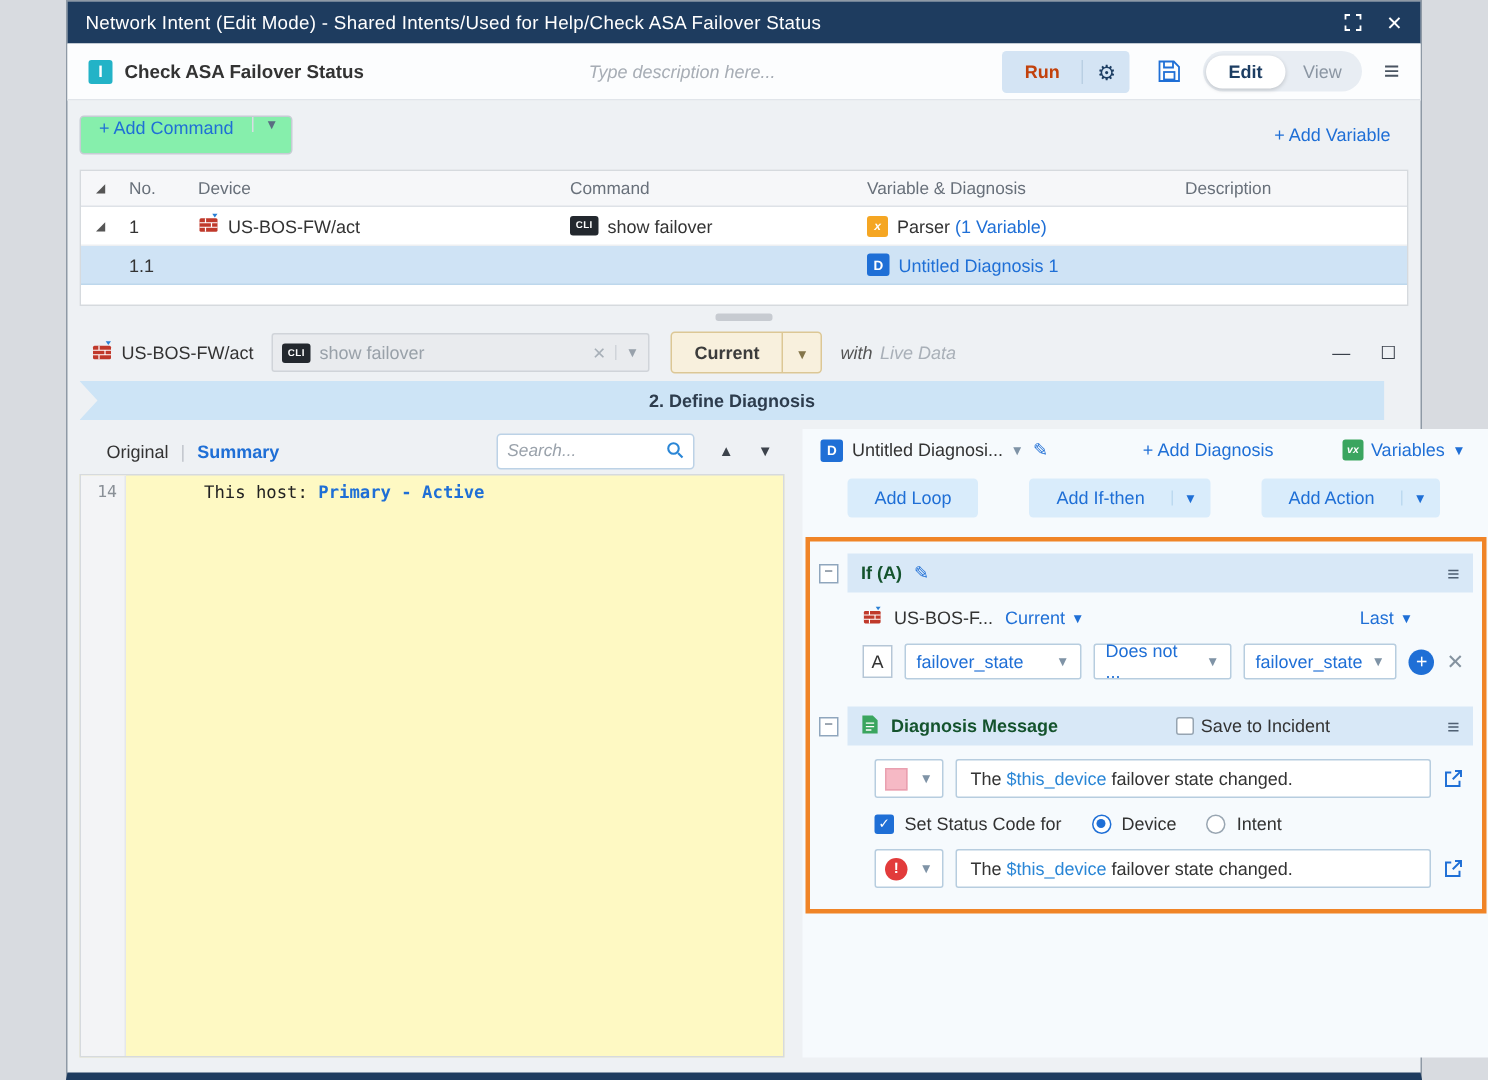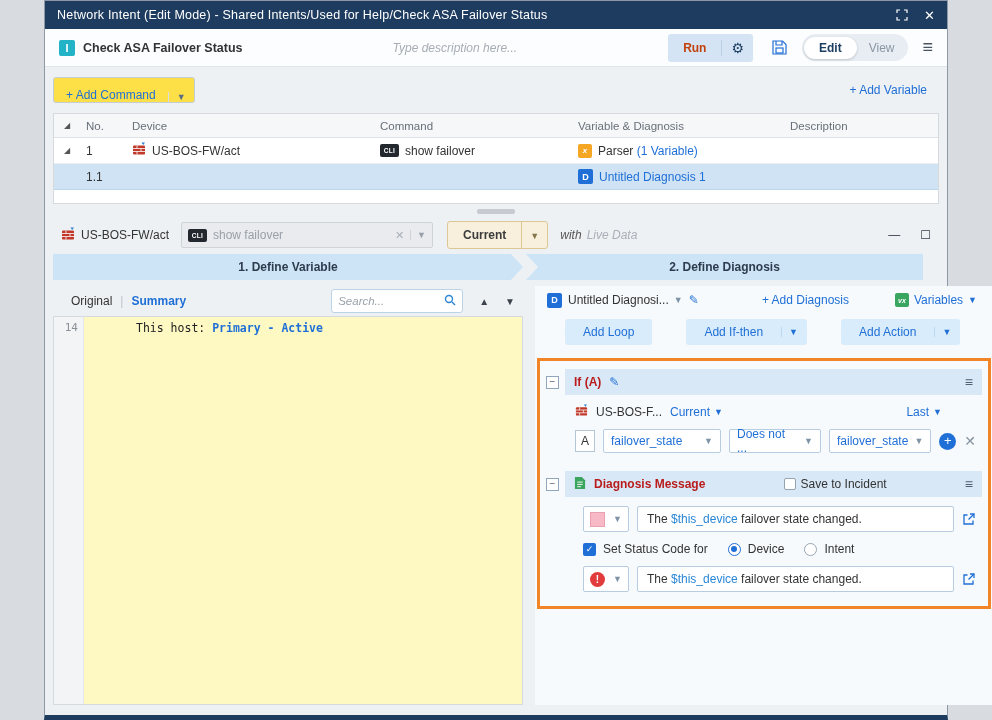--- a/index.html
+++ b/index.html
@@ -26,21 +26,21 @@
   .run-btn { padding:0 15px; font-weight:bold; color:#c2410c; cursor:pointer; }
   .run-gear { padding:0 9px; border-left:1px solid #b9cfe3; color:#1d3e63; font-size:14px; cursor:pointer; }
   .save-btn { margin:0 14px 0 18px; display:flex; cursor:pointer; }
   .toggle { background:#e8edf3; border-radius:14px; height:27px; display:flex; align-items:center; padding:2px; }
   .toggle .on { background:#fff; border-radius:12px; padding:4px 15px; color:#1d3e63; font-weight:bold; box-shadow:0 1px 3px rgba(0,0,0,.18); cursor:pointer; }
   .toggle .off { padding:4px 12px; color:#8b96a3; cursor:pointer; }
   .menu-btn { font-size:18px; color:#4a5562; margin-left:14px; cursor:pointer; }
   
   .upper { padding:8px 8px 0 8px; }
   .cmd-toolbar { display:flex; align-items:center; height:30px; margin-bottom:8px; }
-  .add-cmd { display:flex; align-items:flex-end; background:#fde047; border:1px solid #c6ccd4; border-radius:3px; height:26px; color:#1f6fd6; cursor:pointer; }
+  .add-cmd { display:flex; align-items:flex-start; background:#86efac; border:1px solid #c6ccd4; border-radius:3px; height:26px; color:#1f6fd6; cursor:pointer; }
   .add-cmd .lbl { padding:0 12px; }
   .add-cmd .chev { padding:0 8px; border-left:1px solid #d8dde3; color:#5a6d82; font-size:9px; }
   .add-var { margin-left:auto; color:#1f6fd6; cursor:pointer; padding-right:12px; }
   .table-panel { background:#fff; border:1px solid #d6dade; }
   .trow { display:flex; align-items:center; height:26px; border-bottom:1px solid #edeff2; }
   .trow.header { height:24px; background:#f6f7f9; color:#68707a; border-bottom:1px solid #dee2e7; font-size:11.5px; }
   .c-exp { flex:0 0 26px; text-align:center; color:#555; font-size:8px; cursor:pointer; }
   .c-no { flex:0 0 52px; padding-left:6px; }
   .c-dev { flex:0 0 248px; display:flex; align-items:center; gap:6px; }
   .c-cmd { flex:0 0 198px; display:flex; align-items:center; gap:6px; }
@@ -101,21 +101,21 @@
   .blue-btn .lbl { padding:0 18px; }
   .blue-btn .chev { padding:0 9px 0 7px; border-left:1px solid #bcd9f0; font-size:9px; }
   .chev-sm { color:#7f93a6; font-size:9px; }
   .chev-blue { color:#1f6fd6; font-size:9px; }
   
   .orange-region { margin:8px 2px 0 2px; border:3px solid #f08427; padding:8px 6px 10px 6px; display:flex; flex-direction:column; gap:14px; }
   .block-row { display:flex; gap:6px; }
   .collapse-box { flex:0 0 13px; height:13px; border:1px solid #8fa6bd; background:#fff; color:#4f6073; font-size:10px; line-height:10px; text-align:center; margin-top:7px; cursor:pointer; }
   .block { flex:1; min-width:0; }
   .block-header { height:26px; background:#d8e8f7; display:flex; align-items:center; padding:0 9px; gap:8px; }
-  .block-title { font-weight:bold; color:#b91c1c; }
+  .block-title { font-weight:bold; color:#14532d; }
   .burger { margin-left:auto; color:#4f6073; font-size:14px; cursor:pointer; }
   .block-body { padding:9px 4px 4px 10px; }
   .ifc-row1 { display:flex; align-items:center; gap:8px; }
   .blue-dd { color:#1f6fd6; display:flex; align-items:center; gap:4px; cursor:pointer; }
   .last-dd { margin-left:auto; margin-right:36px; }
   .ifc-row2 { display:flex; align-items:center; gap:8px; margin-top:9px; }
   .a-box { flex:0 0 20px; height:22px; background:#fff; border:1px solid #b5c6d6; display:flex; align-items:center; justify-content:center; color:#333; }
   .select { height:24px; background:#fff; border:1px solid #b7cddf; border-radius:2px; display:flex; align-items:center; justify-content:space-between; padding:0 7px; color:#1f6fd6; gap:6px; cursor:pointer; }
   .sel-var1 { width:118px; } .sel-op { width:92px; } .sel-var2 { flex:1; }
   .plus-circle { flex:0 0 17px; height:17px; border-radius:50%; background:#1f6fd6; color:#fff; font-size:13px; line-height:15px; text-align:center; cursor:pointer; }
@@ -259,21 +259,20 @@
       </div>
       <span class="with">with</span>
       <span class="live">Live Data</span>
       <span class="win-ctrl">
         <span>—</span>
         <span>☐</span>
       </span>
     </div>
 
     <div class="bands">
-      <div class="band left">1. Define Variable</div>
       <div class="band right">2. Define Diagnosis</div>
     </div>
 
     <div class="panels">
 
       <div class="var-panel">
         <div class="vp-toolbar">
           <span class="tab">Original</span>
           <span class="tab-sep">|</span>
           <span class="tab active">Summary</span>

